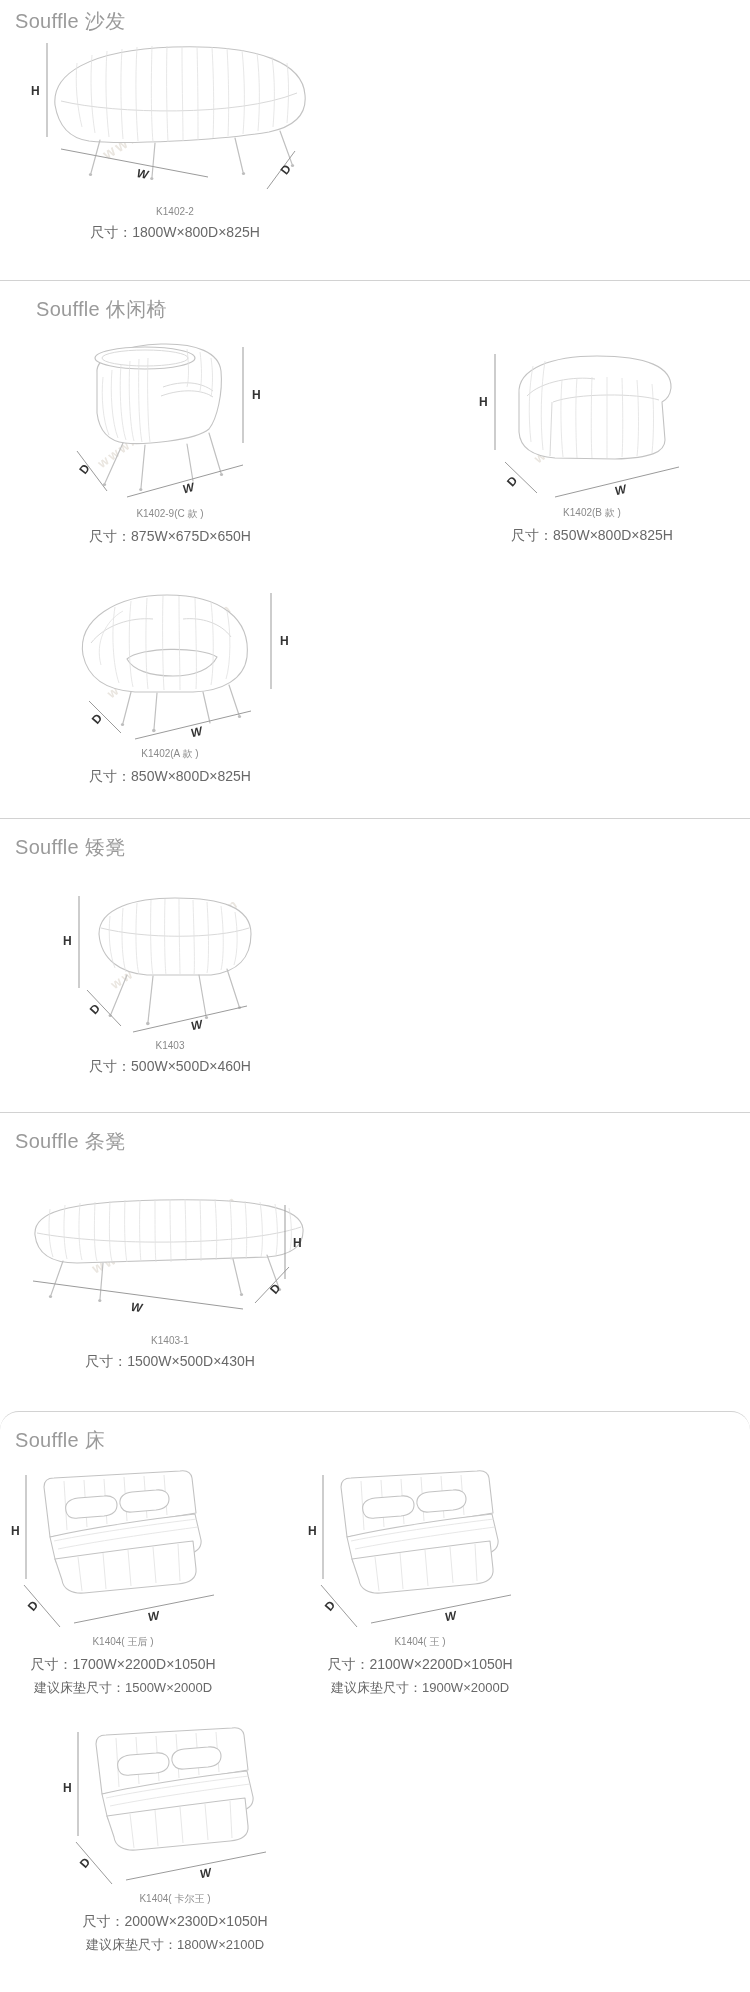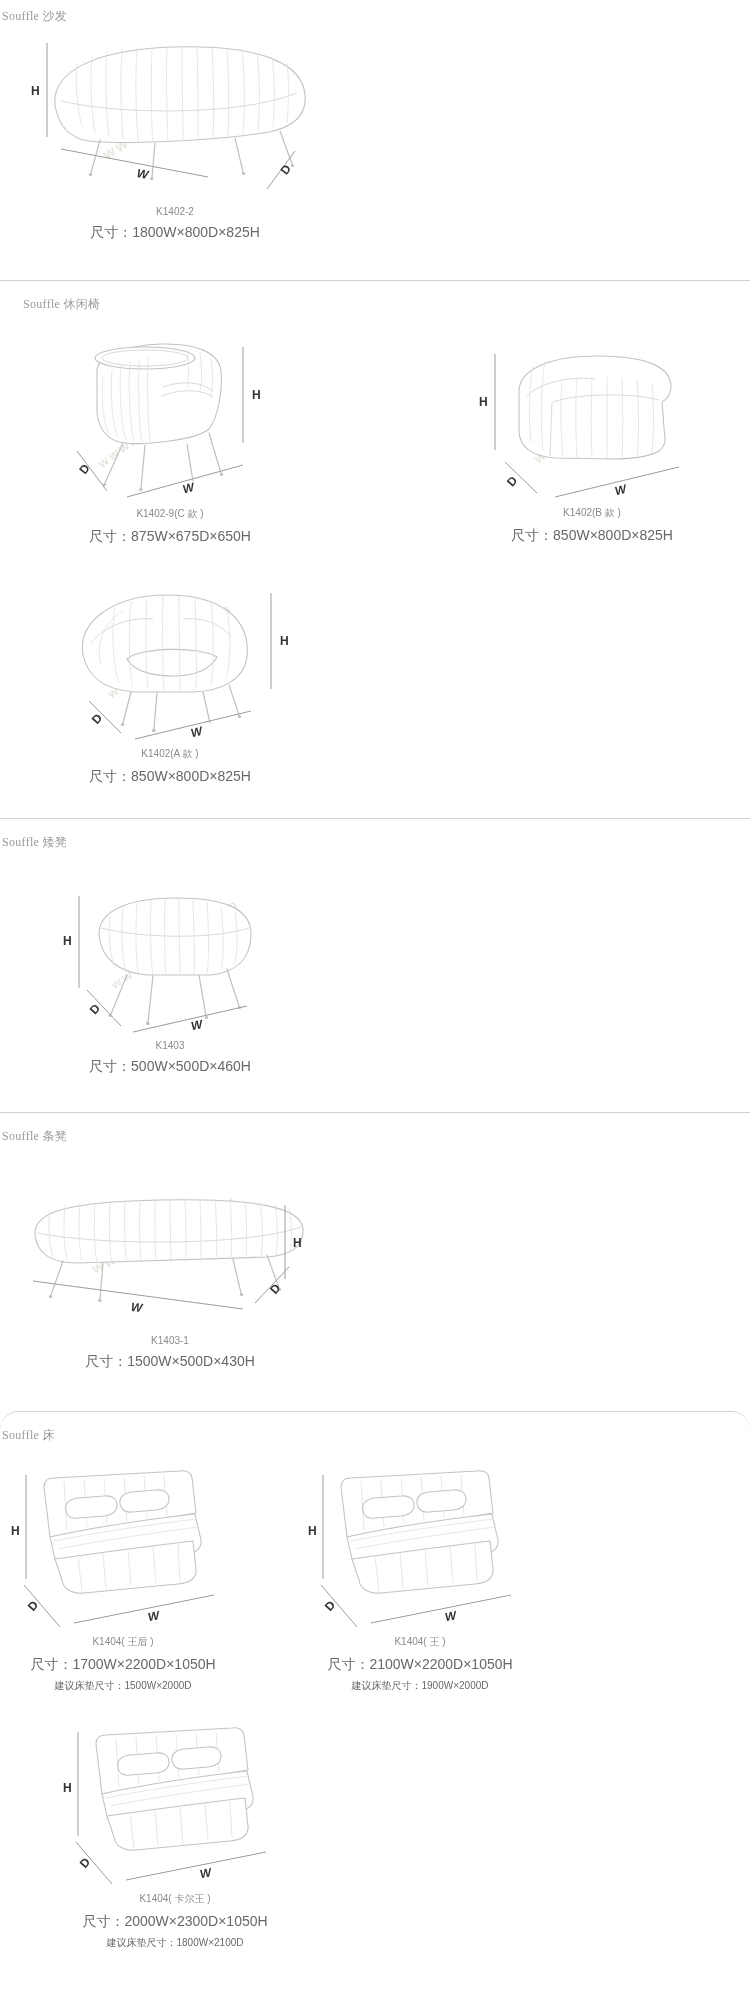--- a/index.html
+++ b/index.html
@@ -1,25 +1,25 @@
 <!DOCTYPE html>
 <html><head>
 <meta charset="utf-8">
 <style>
   html,body{margin:0;padding:0;background:#fff;}
   body{width:750px;font-family:"Liberation Sans","DejaVu Sans",sans-serif;}
   .page{position:relative;width:750px;height:1992px;background:#fff;overflow:hidden;}
   .section{position:absolute;left:0;width:750px;}
   .section.bordered{border-top:1px solid #d2d2d2;}
-  .sec-title{position:absolute;left:2px;color:#9a9a9a;font-size:12px;letter-spacing:.3px;white-space:nowrap;font-family:Liberation Serif, serif;}
+  .sec-title{position:absolute;left:15px;color:#9a9a9a;font-size:20px;letter-spacing:.3px;white-space:nowrap;}
   .product{position:absolute;text-align:center;}
   .product svg{display:block;margin:0 auto;}
   .model{font-size:10px;color:#8a8a8a;margin-top:6px;white-space:nowrap;}
   .size{font-size:14px;color:#686868;margin-top:7px;white-space:nowrap;}
-  .mattress{font-size:10px;color:#686868;margin-top:5px;white-space:nowrap;}
+  .mattress{font-size:13px;color:#686868;margin-top:5px;white-space:nowrap;}
   
   .skw{fill:#ffffff;stroke:#c3c3c3;stroke-width:1.1;stroke-linejoin:round;stroke-linecap:round;}
   .sk{fill:none;stroke:#c0c0c0;stroke-width:1.2;stroke-linecap:round;}
   .tx{fill:none;stroke:#e1e1e1;stroke-width:.8;}
   .tx2{fill:none;stroke:#d5d5d5;stroke-width:.9;}
   .ft{fill:#bdbdbd;}
   .dim{stroke:#9b9b9b;stroke-width:1;fill:none;}
   .dlab{fill:#333;font-size:12px;font-weight:bold;font-family:"Liberation Sans",sans-serif;}
   .ital{font-style:italic;}
   .wm{fill:#eae6e0;font-weight:bold;letter-spacing:2.5px;font-family:"Liberation Sans",sans-serif;}

